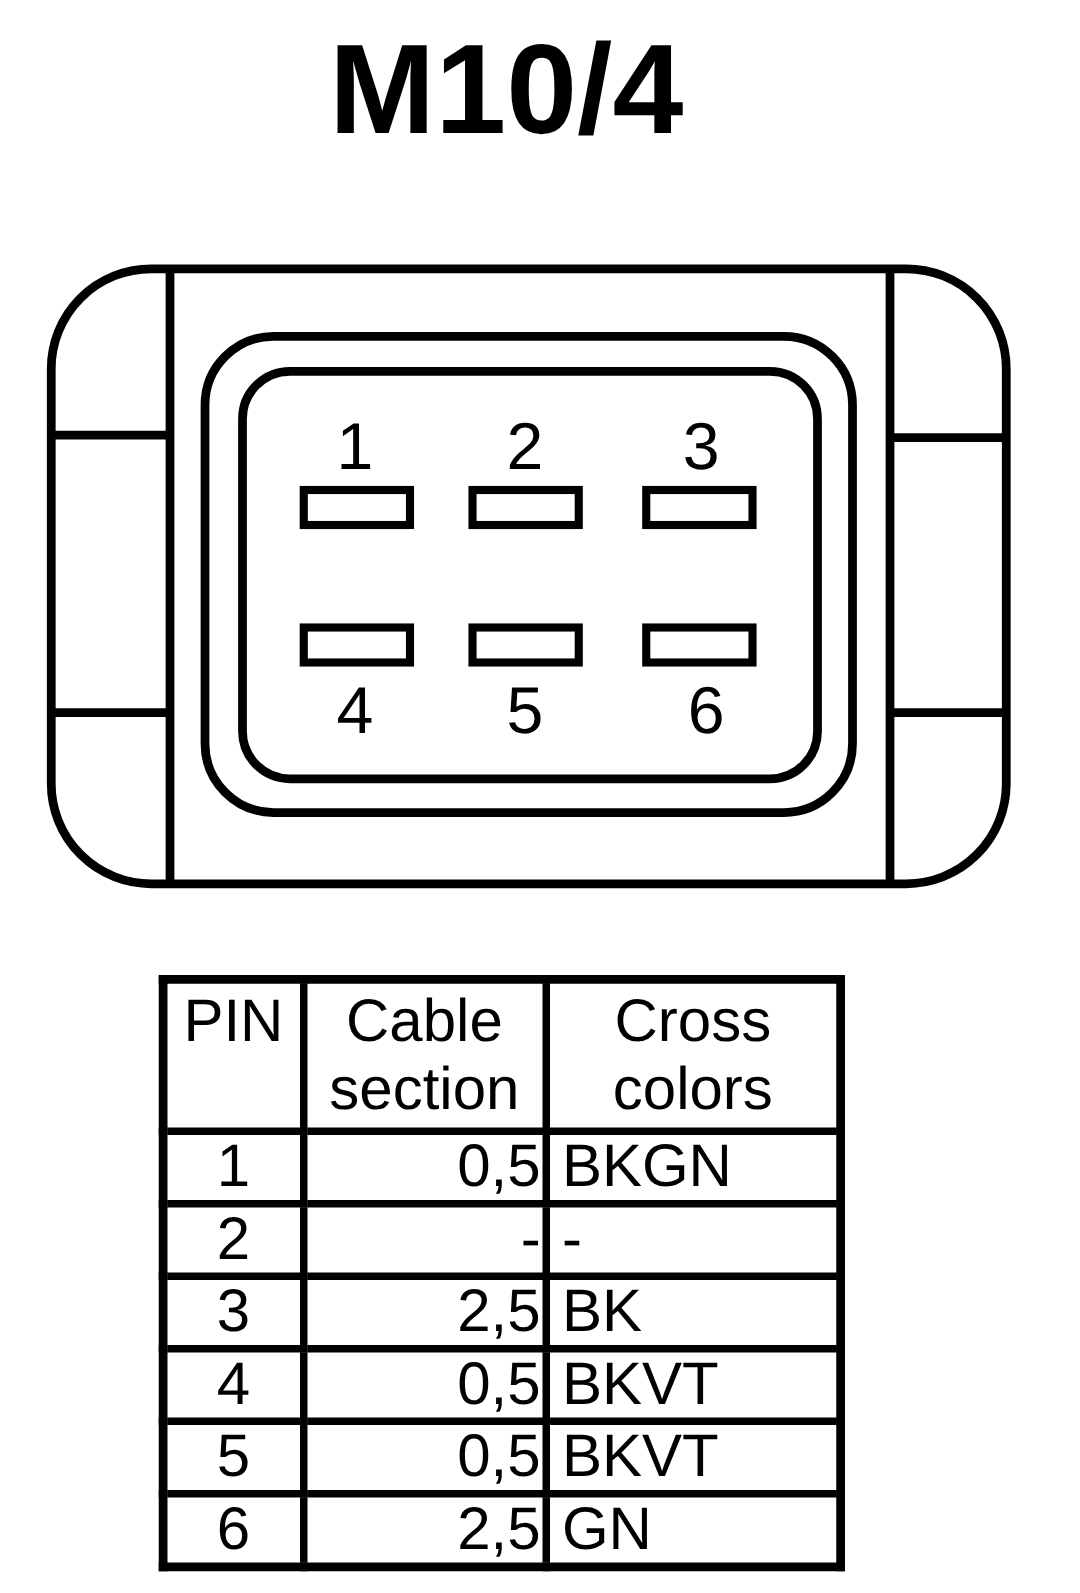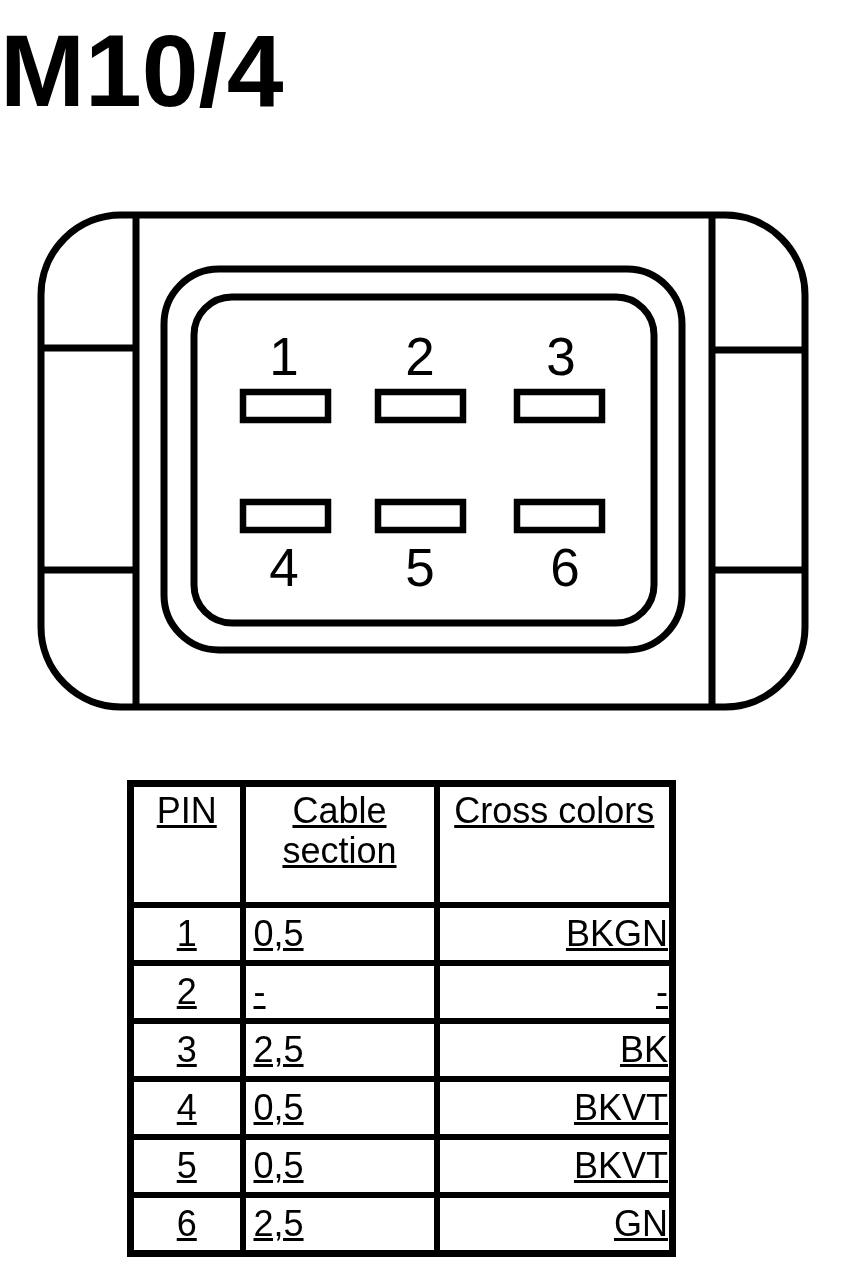--- a/index.html
+++ b/index.html
@@ -14,42 +14,42 @@
     background: #ffffff;
     font-family: "Liberation Sans", "DejaVu Sans", sans-serif;
     color: #000000;
     overflow: hidden;
   }
   .title {
     position: absolute;
     top: 20px;
     left: 0;
     width: 810px;
+    text-align: center;
     font-size: 102px;
     font-weight: bold;
     letter-spacing: 0px;
     line-height: 1.0;
     color: #000000;
   }
   .connector-svg {
     position: absolute;
     top: 0;
     left: 0;
   }
   .pin-table {
     position: absolute;
     left: 127px;
     top: 780px;
     border-collapse: collapse;
     table-layout: fixed;
     width: 492px;
     border: 7px solid #000000;
-    font-size: 36px;
+    font-size: 48px;
     color: #000000;
-    text-decoration: underline;
   }
   .pin-table th,
   .pin-table td {
     border: 6px solid #000000;
     margin: 0;
     overflow: hidden;
   }
   .pin-table th {
     font-weight: normal;
     vertical-align: top;
@@ -60,25 +60,25 @@
   }
   .pin-table td {
     height: 50px;
     vertical-align: middle;
     line-height: 1.0;
   }
   .cell-pin {
     text-align: center;
   }
   .cell-cross {
-    text-align: left;
+    text-align: right;
     padding-left: 8px;
   }
   .cell-cable {
-    text-align: right;
+    text-align: left;
     padding-left: 10px;
   }
   .col-pin   { width: 112px; }
   .col-cross { width: 194px; }
   .col-cable { width: 236px; }
 </style>
 </head>
 <body>
 
 <div class="page">

